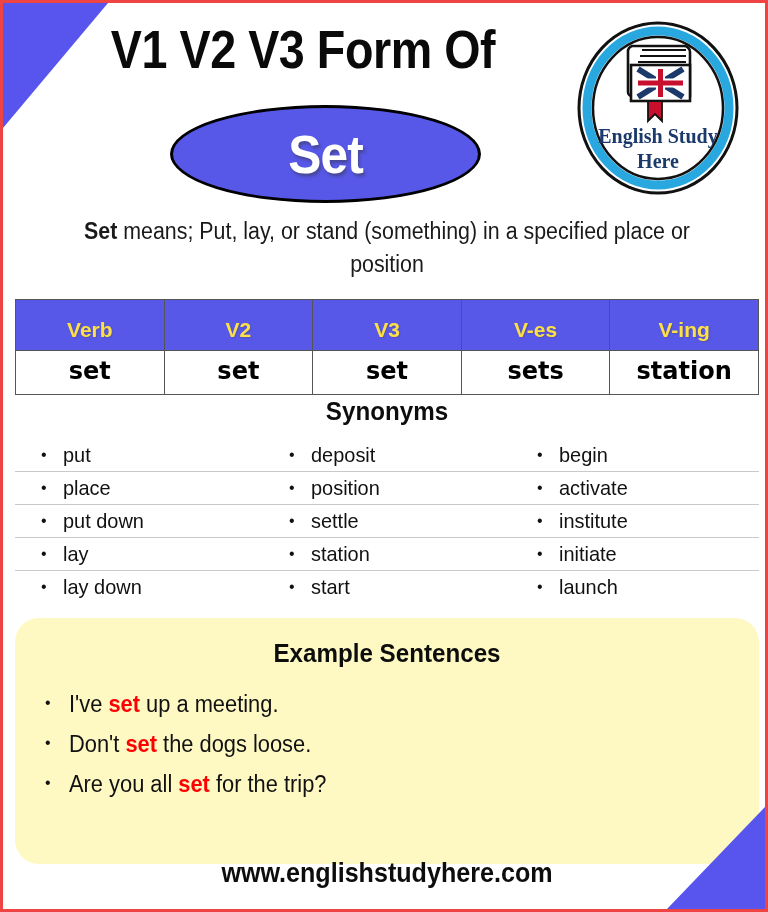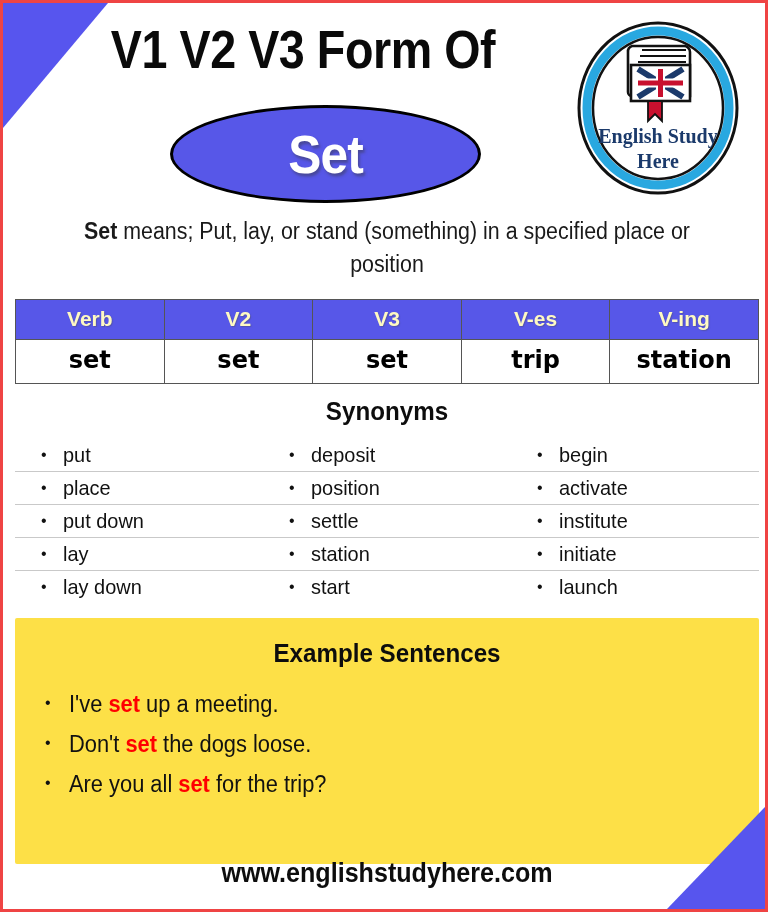--- a/index.html
+++ b/index.html
@@ -112,24 +112,24 @@
   .verb-table {
     position: absolute;
     top: 296px;
     left: 12px;
     width: 744px;
     border-collapse: collapse;
     table-layout: fixed;
   }
   .verb-table th {
     background: #5757e8;
-    color: #fef9c3;
+    color: #fde047;
     font-size: 21px;
     font-weight: bold;
-    padding: 7px 0 8px;
+    padding: 18px 0 8px;
     border: 1px solid #555555;
     text-shadow: 1px 1px 1px rgba(80,80,120,0.5);
   }
   .verb-table td {
     background: #ffffff;
     color: #000000;
     font-size: 24px;
     font-weight: bold;
     text-align: center;
     padding: 6px 0 9px;
@@ -180,22 +180,22 @@
   }
   .syn-cell .txt { transform: scaleX(0.95); transform-origin: left center; }
 
   
   .examples {
     position: absolute;
     top: 615px;
     left: 12px;
     width: 744px;
     height: 246px;
-    background: #fde047;
-    border-radius: 2px;
+    background: #fef9c3;
+    border-radius: 24px;
     box-sizing: border-box;
     z-index: 2;
   }
   .ex-title {
     text-align: center;
     font-size: 26px;
     font-weight: bold;
     color: #0d0d0d;
     padding-top: 20px;
     transform: scaleX(0.93);
@@ -286,21 +286,21 @@
         <th>V3</th>
         <th>V-es</th>
         <th>V-ing</th>
       </tr>
     </thead>
     <tbody>
       <tr>
         <td>set</td>
         <td>set</td>
         <td>set</td>
-        <td>trip</td>
+        <td>sets</td>
         <td>station</td>
       </tr>
     </tbody>
   </table>
 
   <div class="syn-title">Synonyms</div>
   <div class="syn-grid" id="syn-grid">
       <div class="syn-row">
         <div class="syn-cell">
           <span class="dot">•</span>

